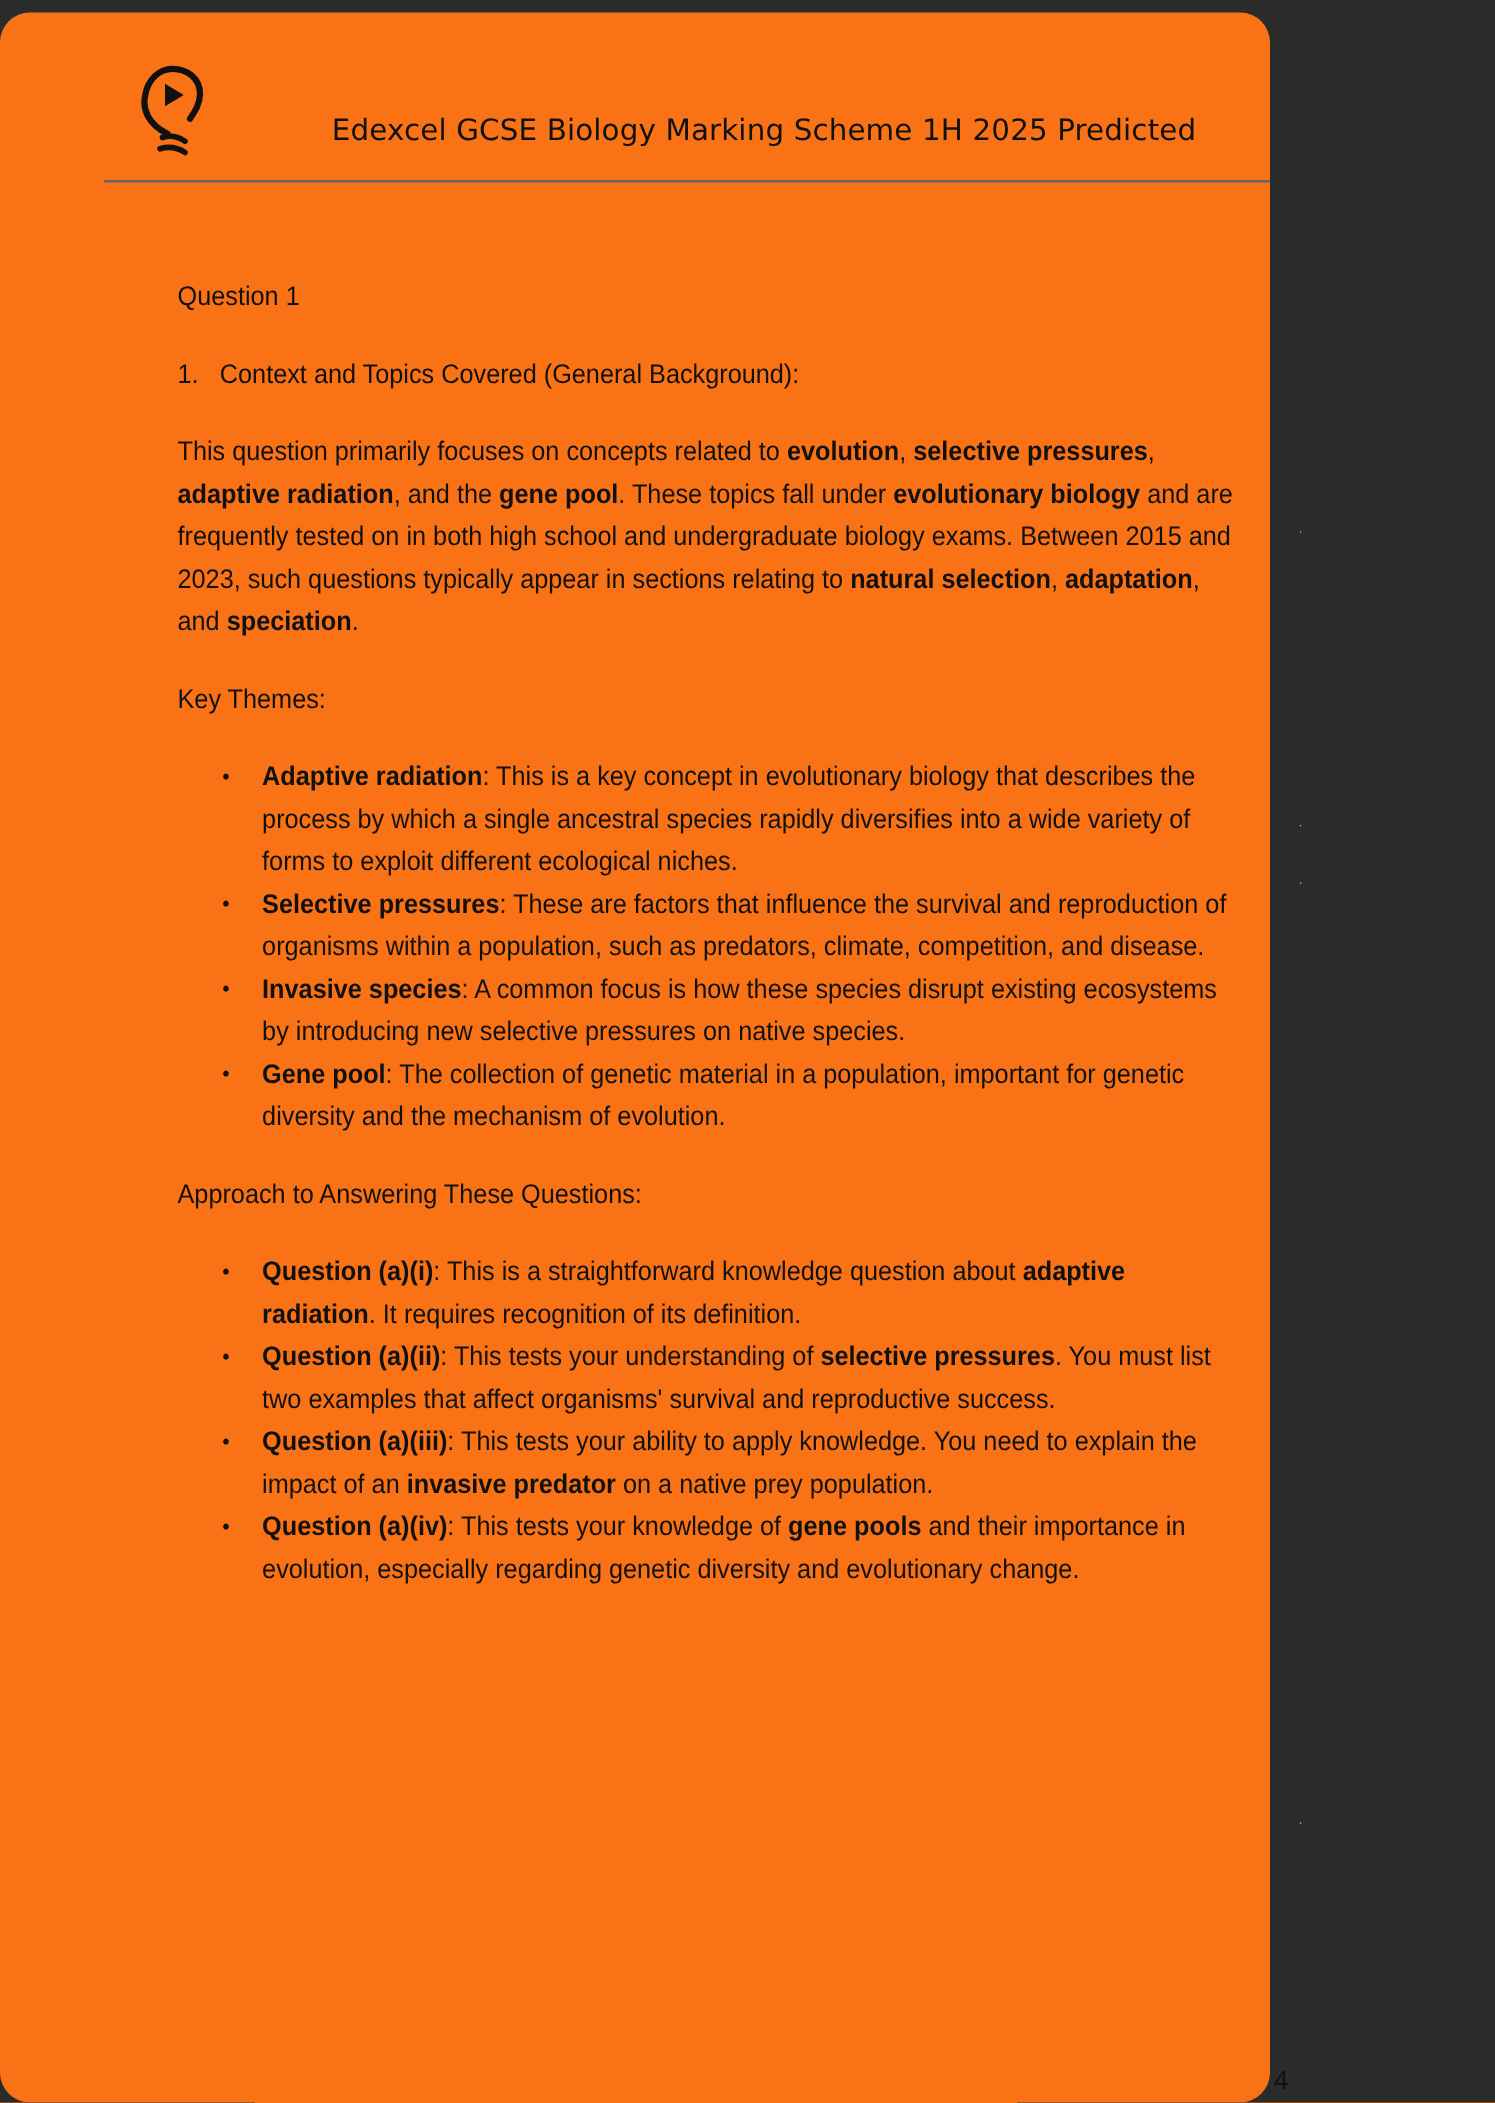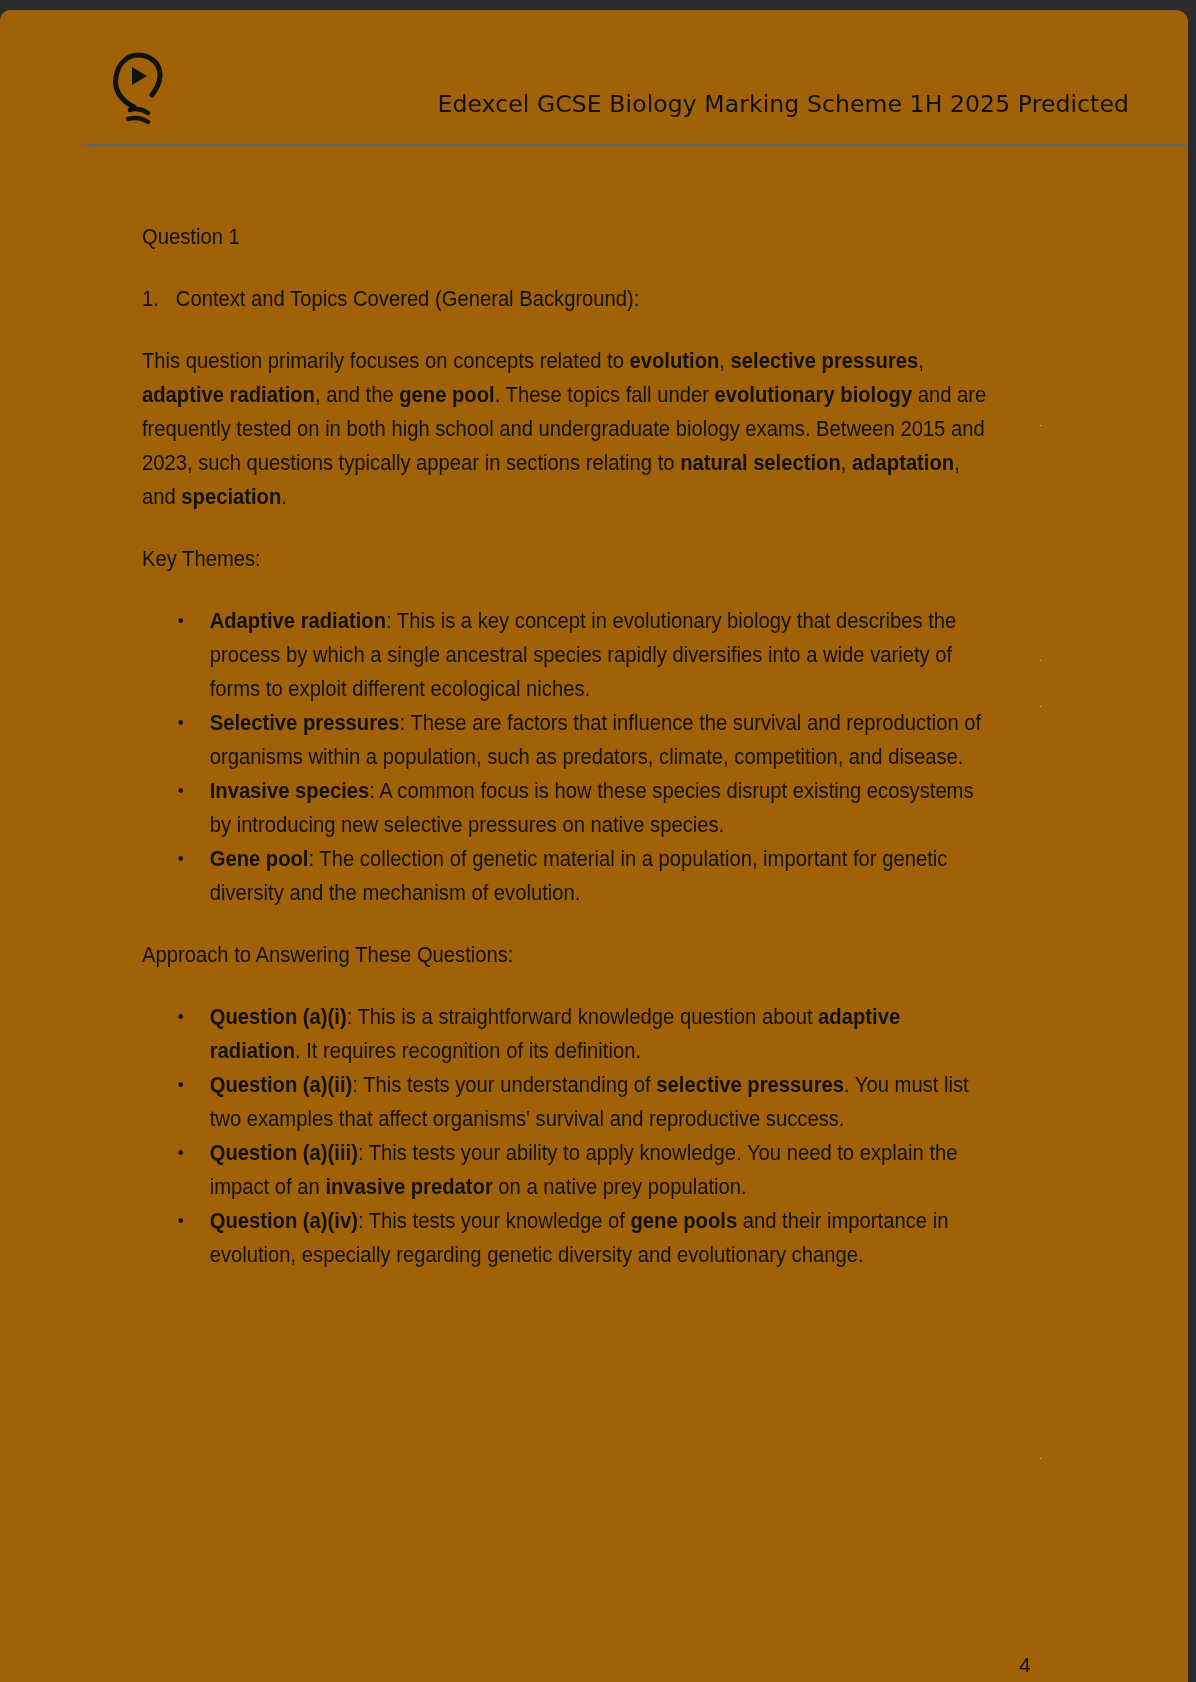--- a/index.html
+++ b/index.html
@@ -5,24 +5,25 @@
     html, body { margin: 0; padding: 0; }
     body {
       width: 1196px; height: 1682px;
       background: #2a2c2c;
       position: relative; overflow: hidden;
       font-family: "Liberation Sans", sans-serif;
       color: #111;
     }
     .page {
       position: absolute; left: 0; top: 10px;
-      width: 1188px; height: 1672px;
-      background: #a16207;
+      width: 1016px; height: 1672px;
+      background: #f97316;
       border-top-left-radius: 10px;
       border-top-right-radius: 12px;
+      border-radius: 24px;
     }
     .logo { position: absolute; left: 112px; top: 31px; width: 52px; height: 90px; }
     .header-title {
       position: absolute; right: 59px; top: 80px;
       font-family: "DejaVu Sans", sans-serif;
       font-size: 23.5px; letter-spacing: 0.1px; color: #111;
       white-space: nowrap;
     }
     .header-rule {
       position: absolute; left: 83px; right: 0; top: 134px;

